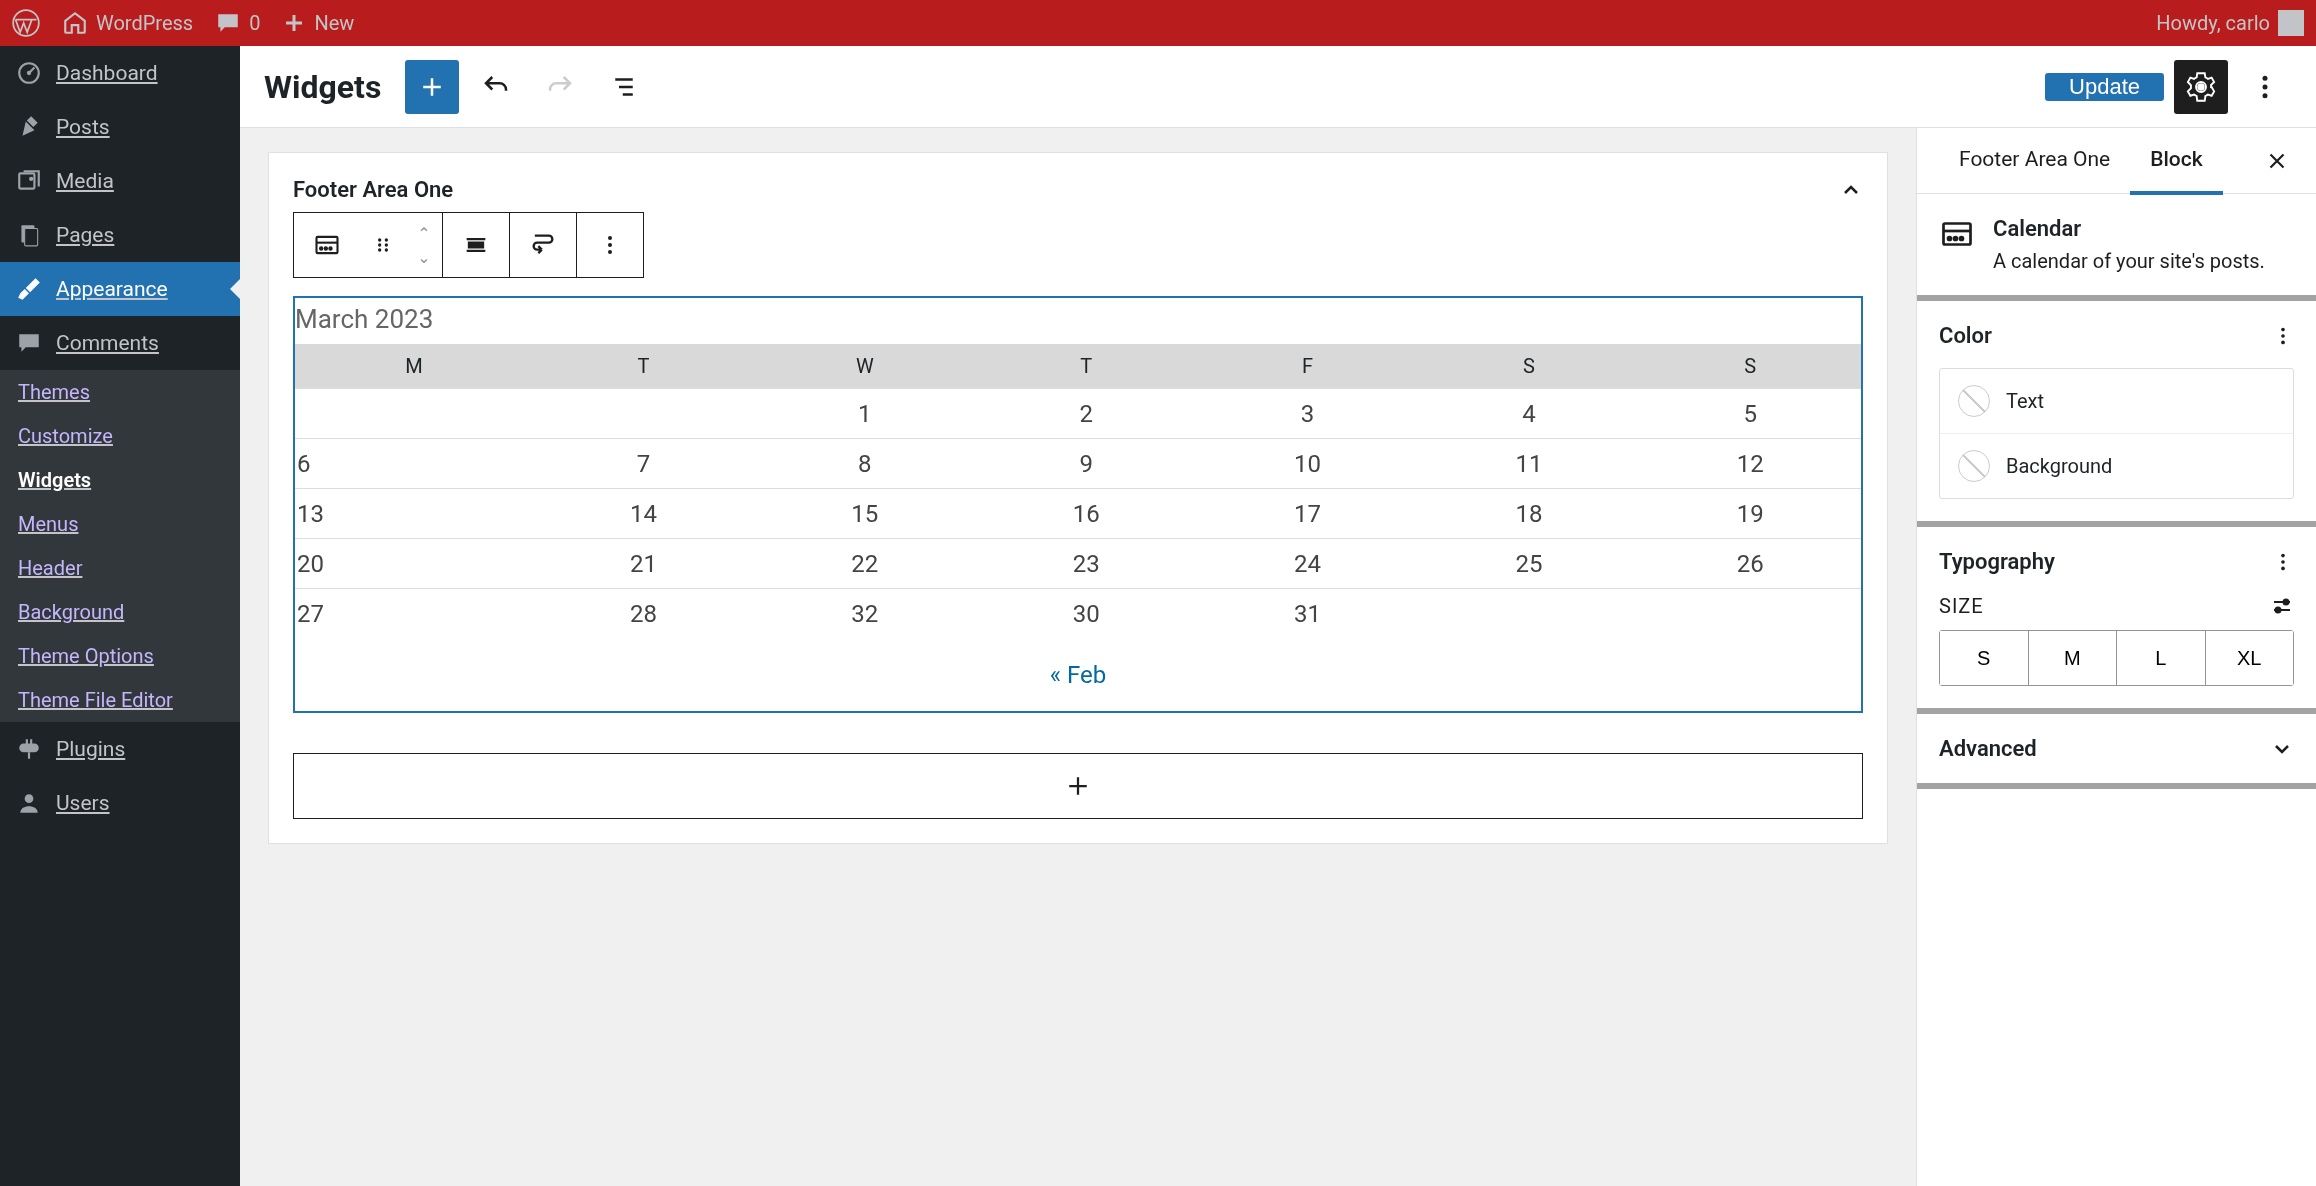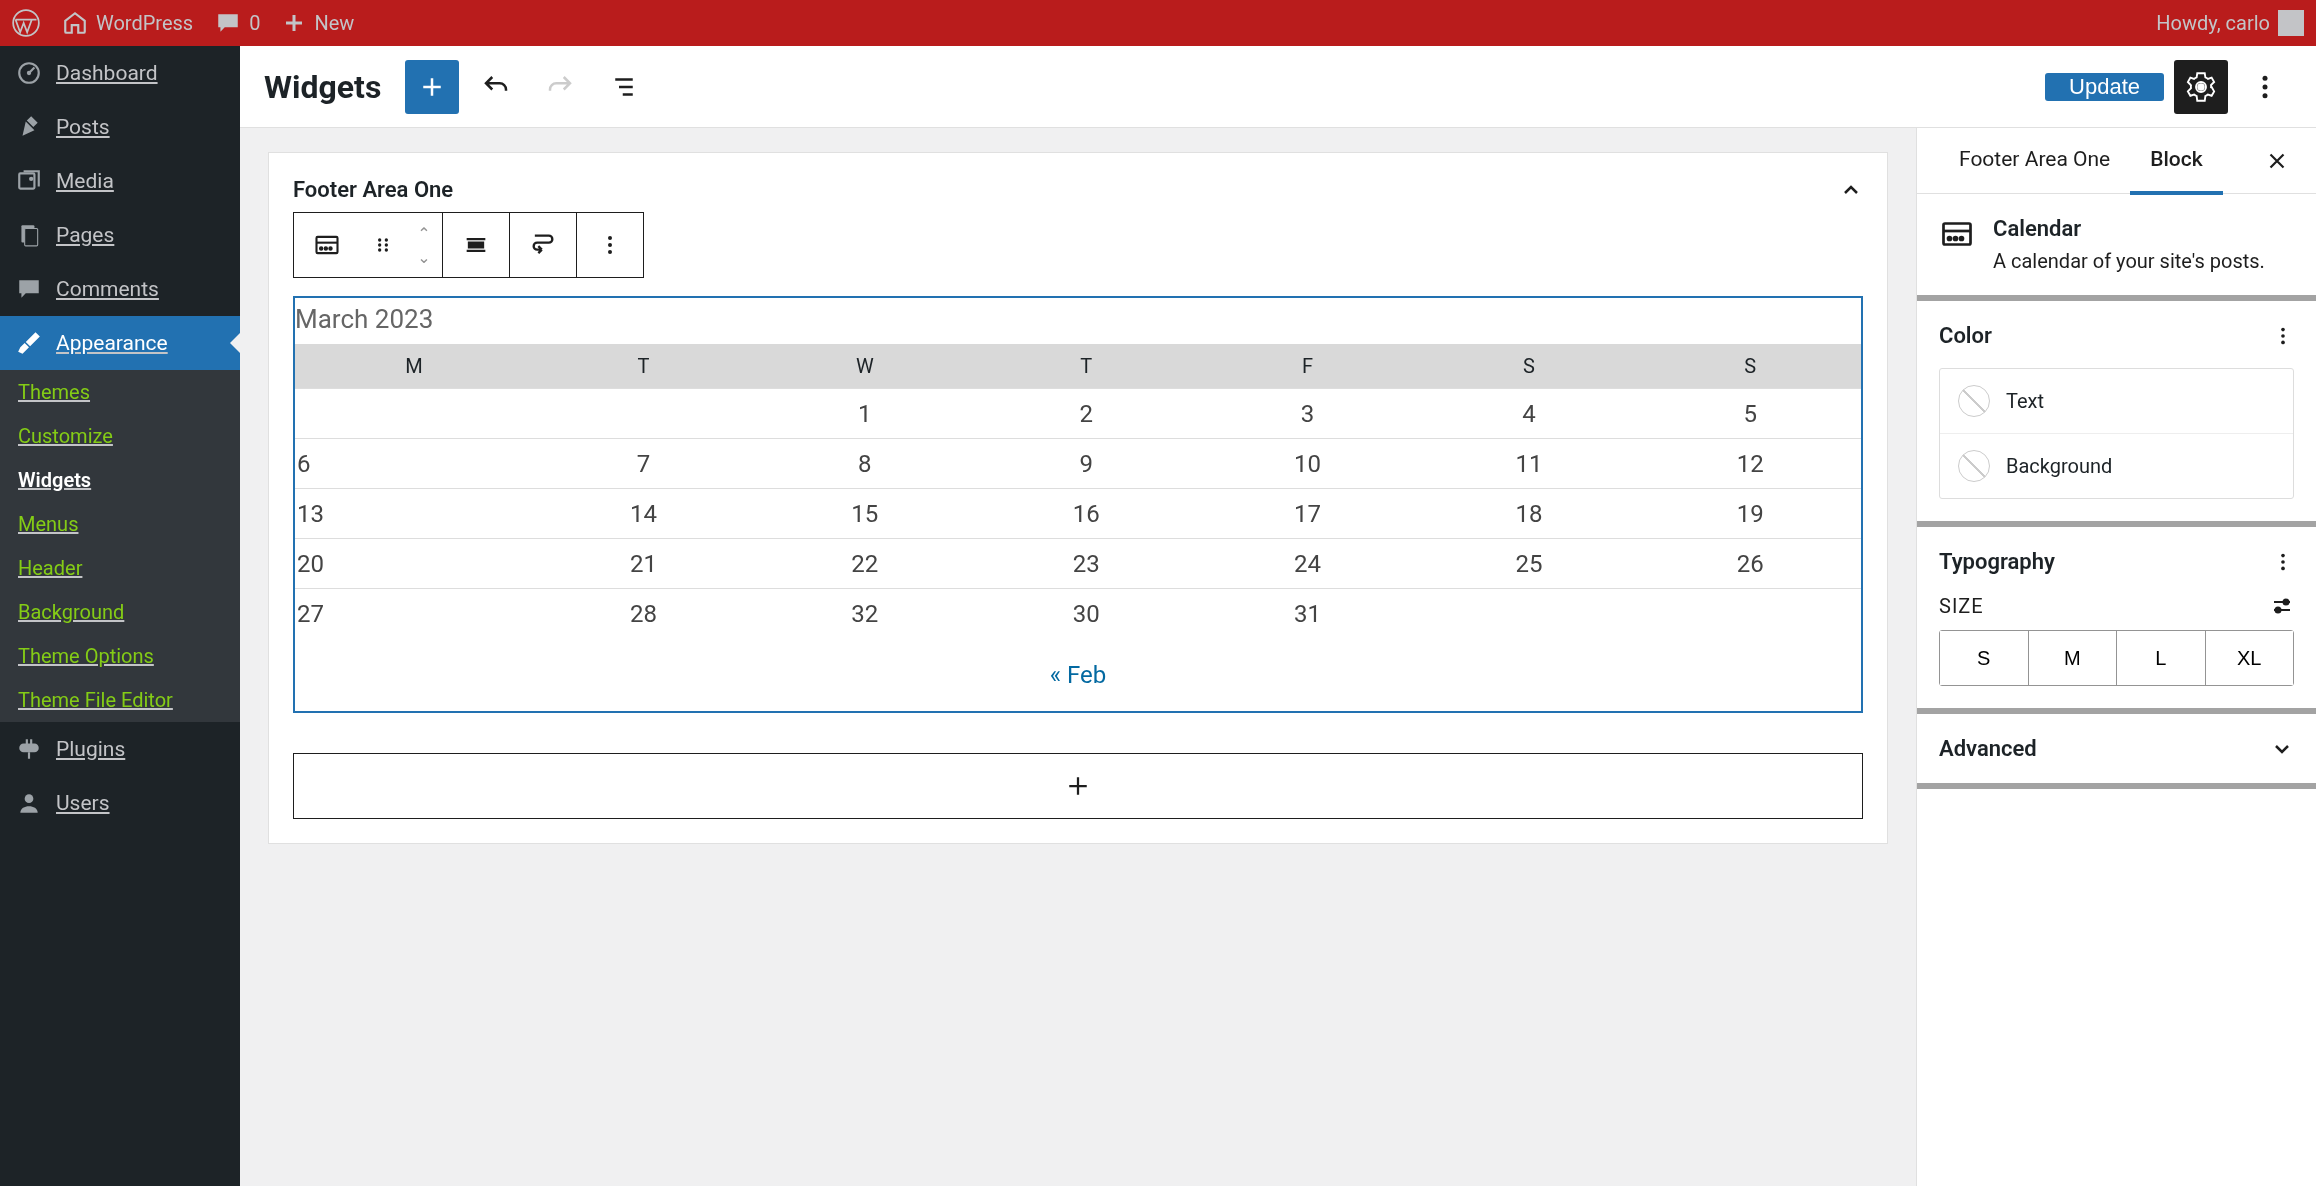--- a/index.html
+++ b/index.html
@@ -14,21 +14,21 @@
 
 
 .main-container { display: flex; height: calc(1186px - 46px); }
 
 
 .sidebar { width: 240px; background: #1d2327; color: #c3c4c7; flex-shrink: 0; text-decoration: underline; }
 .sidebar-item { display: flex; align-items: center; gap: 14px; padding: 14px 16px; font-size: 21px; cursor: pointer; }
 .sidebar-item.active { background: #2271b1; color: #fff; position: relative; }
 .sidebar-item.active::after { content: ""; position: absolute; right: 0; top: 50%; transform: translateY(-50%); width: 0; height: 0; border: 10px solid transparent; border-right-color: #f0f0f1; }
 .sidebar-sub { background: #32373c; }
-.sidebar-sub-item { padding: 10px 16px 10px 18px; font-size: 20px; color: #84cc16; cursor: pointer; }
+.sidebar-sub-item { padding: 10px 16px 10px 18px; font-size: 20px; color: #c4b5fd; cursor: pointer; }
 .sidebar-sub-item.active { color: #fff; font-weight: 600; }
 
 
 .content { flex: 1; background: #f0f0f1; display: flex; flex-direction: column; overflow: hidden; }
 
 
 .editor-header { background: #fff; border-bottom: 1px solid #e0e0e0; height: 82px; display: flex; align-items: center; justify-content: space-between; padding: 0 24px; }
 .editor-header-left { display: flex; align-items: center; gap: 10px; }
 .editor-title { font-size: 32px; font-weight: 700; margin-right: 14px; }
 .icon-btn { width: 54px; height: 54px; display: inline-flex; align-items: center; justify-content: center; background: transparent; border: none; cursor: pointer; }
@@ -156,31 +156,31 @@
         </svg>
       <span>Media</span>
     </div>
     <div class="sidebar-item">
       <svg width="26" height="26" viewBox="0 0 24 24" fill="#9ca2a7">
           <rect x="5" y="3" width="12" height="16" rx="1"></rect>
           <rect x="8" y="6" width="12" height="16" rx="1" fill="#1d2327" stroke="#9ca2a7" stroke-width="1"></rect>
         </svg>
       <span>Pages</span>
     </div>
-    <div class="sidebar-item">
-      <svg width="26" height="26" viewBox="0 0 24 24" fill="#9ca2a7">
-          <path d="M3 4h18v12H9l-4 4v-4H3z"></path>
-        </svg>
-      <span>Comments</span>
-    </div>
     <div class="sidebar-item active">
       <svg width="26" height="26" viewBox="0 0 24 24" fill="#fff">
           <path d="M18 2l4 4-9 9-4-4zM8 12l4 4-6 6-4-2 2-4z"></path>
         </svg>
       <span>Appearance</span>
+    </div>
+    <div class="sidebar-item">
+      <svg width="26" height="26" viewBox="0 0 24 24" fill="#9ca2a7">
+          <path d="M3 4h18v12H9l-4 4v-4H3z"></path>
+        </svg>
+      <span>Comments</span>
     </div>
     <div class="sidebar-sub">
       <div class="sidebar-sub-item">Themes</div>
       <div class="sidebar-sub-item">Customize</div>
       <div class="sidebar-sub-item active">Widgets</div>
       <div class="sidebar-sub-item">Menus</div>
       <div class="sidebar-sub-item">Header</div>
       <div class="sidebar-sub-item">Background</div>
       <div class="sidebar-sub-item">Theme Options</div>
       <div class="sidebar-sub-item">Theme File Editor</div>

